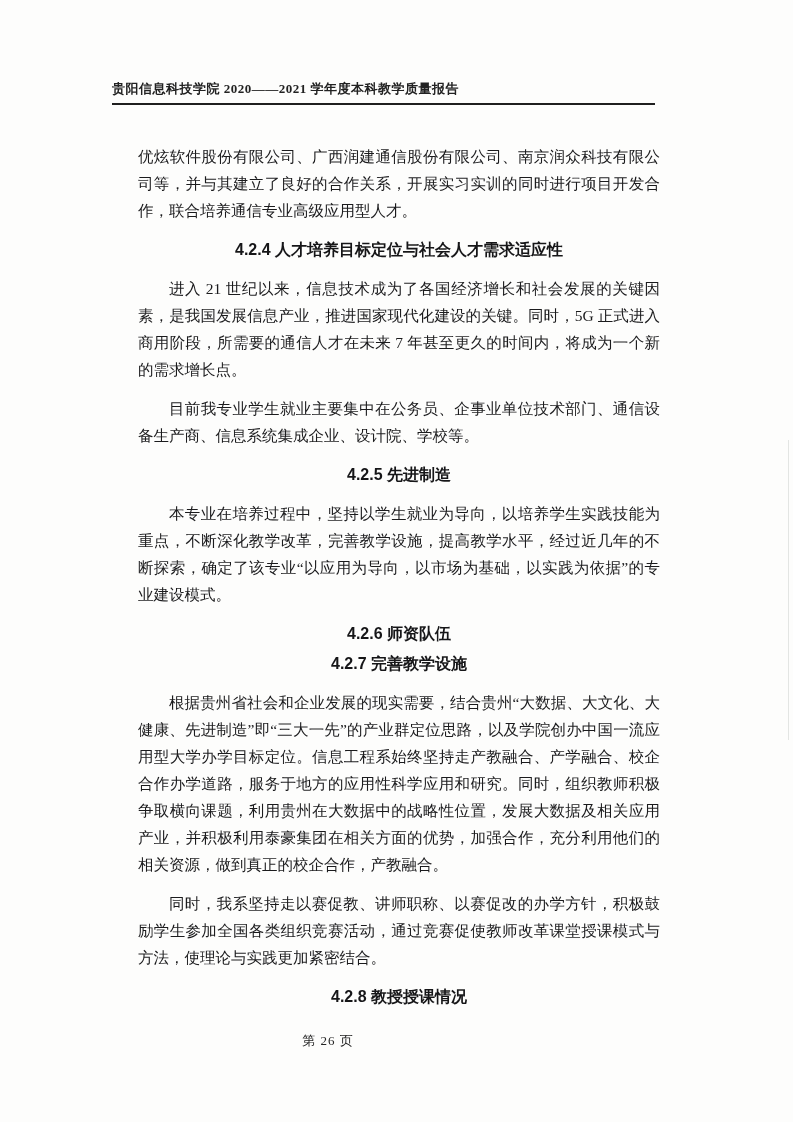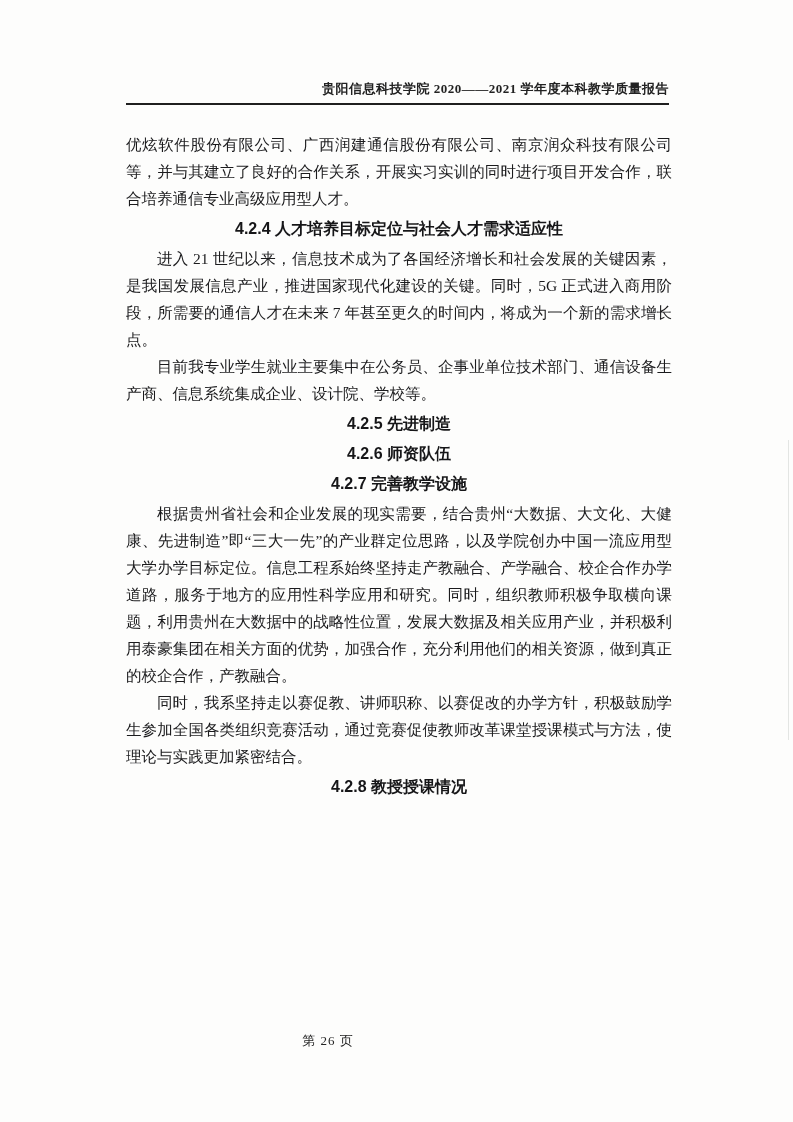--- a/index.html
+++ b/index.html
@@ -9,42 +9,42 @@
     width: 793px;
     height: 1122px;
     background: #fdfdfc;
     color: #1d1d1f;
     overflow: hidden;
     font-family: "Liberation Serif", "DejaVu Serif", serif;
   }
   .running-header {
     position: absolute;
     top: 80px;
-    left: 126px;
+    left: 112px;
     width: 543px;
-    text-align: right;
+    text-align: left;
     font-size: 13px;
     font-weight: 600;
     letter-spacing: 0.5px;
     color: #222222;
     padding-bottom: 5px;
     border-bottom: 2px solid #1f1f1f;
   }
   .content {
     position: absolute;
     top: 131px;
     left: 126px;
     width: 546px;
     font-size: 15.5px;
     line-height: 27px;
     text-align: justify;
     color: #1b1b1d;
   }
   .para {
-    margin: 0;
+    margin: 12px;
     text-indent: 2em;
   }
   .para.no-indent { text-indent: 0; }
   .sec-heading {
     font-family: "Liberation Sans", "DejaVu Sans", sans-serif;
     font-size: 16px;
     font-weight: 700;
     line-height: 27px;
     margin: 3px 0 3px 0;
     color: #161618;
@@ -80,20 +80,21 @@
 
   <div class="content">
 
     <p class="para no-indent">优炫软件股份有限公司、广西润建通信股份有限公司、南京润众科技有限公司等，并与其建立了良好的合作关系，开展实习实训的同时进行项目开发合作，联合培养通信专业高级应用型人才。</p>
 
     <h3 class="sec-heading">4.2.4 人才培养目标定位与社会人才需求适应性</h3>
     <p class="para">进入 21 世纪以来，信息技术成为了各国经济增长和社会发展的关键因素，是我国发展信息产业，推进国家现代化建设的关键。同时，5G 正式进入商用阶段，所需要的通信人才在未来 7 年甚至更久的时间内，将成为一个新的需求增长点。</p>
     <p class="para">目前我专业学生就业主要集中在公务员、企事业单位技术部门、通信设备生产商、信息系统集成企业、设计院、学校等。</p>
 
     <h3 class="sec-heading">4.2.5 先进制造</h3>
+    <p class="para">本专业在培养过程中，坚持以学生就业为导向，以培养学生实践技能为重点，不断深化教学改革，完善教学设施，提高教学水平，经过近几年的不断探索，确定了该专业“以应用为导向，以市场为基础，以实践为依据”的专业建设模式。</p>
 
     <h3 class="sec-heading">4.2.6 师资队伍</h3>
 
     <h3 class="sec-heading">4.2.7 完善教学设施</h3>
     <p class="para">根据贵州省社会和企业发展的现实需要，结合贵州“大数据、大文化、大健康、先进制造”即“三大一先”的产业群定位思路，以及学院创办中国一流应用型大学办学目标定位。信息工程系始终坚持走产教融合、产学融合、校企合作办学道路，服务于地方的应用性科学应用和研究。同时，组织教师积极争取横向课题，利用贵州在大数据中的战略性位置，发展大数据及相关应用产业，并积极利用泰豪集团在相关方面的优势，加强合作，充分利用他们的相关资源，做到真正的校企合作，产教融合。</p>
     <p class="para">同时，我系坚持走以赛促教、讲师职称、以赛促改的办学方针，积极鼓励学生参加全国各类组织竞赛活动，通过竞赛促使教师改革课堂授课模式与方法，使理论与实践更加紧密结合。</p>
 
     <h3 class="sec-heading">4.2.8 教授授课情况</h3>
 
   </div>

